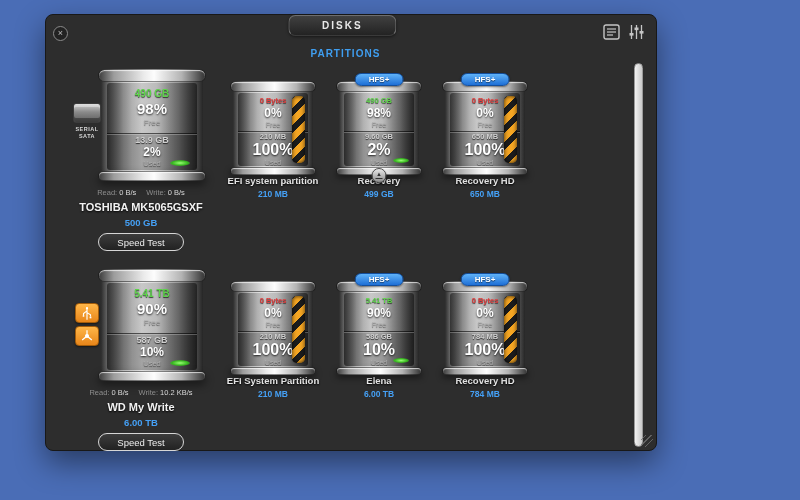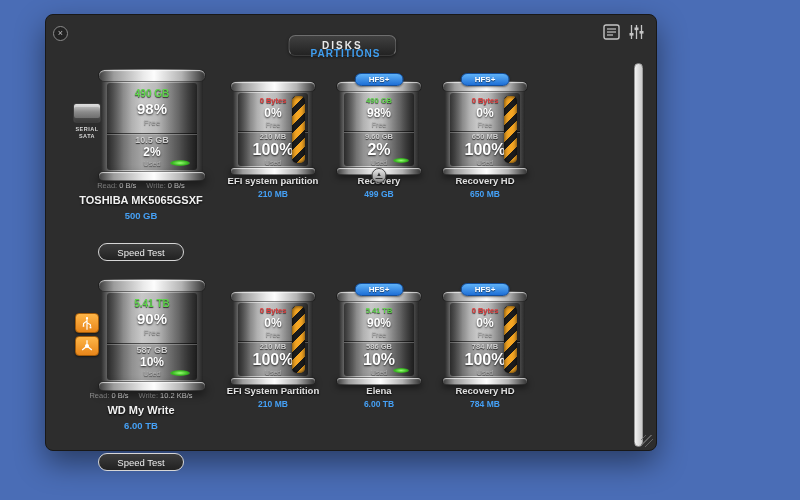--- a/index.html
+++ b/index.html
@@ -17,21 +17,21 @@
     border-radius:8px;
     box-shadow:0 12px 30px rgba(0,0,0,.45);
   }
   .close {
     position:absolute; top:11px; left:7px; width:15px; height:15px;
     border:1.5px solid #8a8a8a; border-radius:50%;
     color:#bdbdbd; font-size:9px; line-height:12px; text-align:center;
     background:#222; cursor:pointer;
   }
   .tab {
-    position:absolute; top:20px; left:50%; transform:translateX(-58%);
+    position:absolute; top:0; left:50%; transform:translateX(-58%);
     width:108px; padding:4px 0; text-align:center;
     background:linear-gradient(#404040,#232323);
     border:1px solid #6e6e6e; border-bottom-color:#3a3a3a;
     border-radius:7px;
     color:#e8e8e8; font-size:10px; font-weight:bold; letter-spacing:2px;
     box-shadow:0 1px 3px rgba(0,0,0,.5);
     cursor:pointer;
   }
   .section {
     position:absolute; top:33px; left:50%; transform:translateX(-58%);
@@ -64,28 +64,28 @@
     box-shadow:inset 0 3px 0 rgba(255,255,255,.35), inset 0 -4px 0 rgba(0,0,0,.35);
   }
   .bus-label { font-size:5.5px; font-weight:bold; color:#d8d8d8; text-align:center; width:30px; line-height:1.3; letter-spacing:.5px; }
   .oicon {
     width:24px; height:20px; border-radius:4px;
     background:linear-gradient(#ffb648,#e8861a);
     border:1px solid #a35c0a;
     display:flex; align-items:center; justify-content:center;
     box-shadow:0 1px 2px rgba(0,0,0,.5);
   }
-  .rw { display:flex; align-items:baseline; font-size:7.5px; }
+  .rw { display:flex; align-items:baseline; margin-top:7px; font-size:7.5px; }
   .rw .k { color:#8f8f8f; margin-right:2px; }
   .rw .v { color:#dcdcdc; }
   .rw .k2 { margin-left:10px; }
   .dname { margin-top:4px; font-size:11px; font-weight:bold; color:#f2f2f2; text-shadow:0 1px 2px #000; }
   .dsize { margin-top:4px; font-size:9.5px; font-weight:bold; color:#45a0f5; }
   .speedtest {
-    margin-top:22px; padding:2.5px 18px; font-size:9.5px; color:#ececec;
+    margin-top:5px; padding:2.5px 18px; font-size:9.5px; color:#ececec;
     background:linear-gradient(#3c3c3c,#222);
     border:1px solid #d6d6d6; border-radius:10px; cursor:pointer;
     font-family:"Liberation Sans", sans-serif;
   }
   
   .barrel { position:relative; }
   .barrel .body {
     position:absolute; left:0; right:0;
     background:linear-gradient(90deg,#2c2c2c 0%,#6d6d6d 7%,#c6c6c6 22%,#ededed 40%,#cfcfcf 58%,#999 76%,#515151 92%,#262626 100%);
     border-radius:4px;
@@ -219,21 +219,21 @@
           <div class="barrel big">
             <div class="rim top"></div>
             <div class="body"></div>
             <div class="inner">
               <div class="sec free">
                 <div class="amt green">490 GB</div>
                 <div class="pct">98%</div>
                 <div class="lbl">Free</div>
               </div>
               <div class="sec used">
-                <div class="amt">10.5 GB</div>
+                <div class="amt">13.9 GB</div>
                 <div class="pct">2%</div>
                 <div class="lbl">Used</div>
               </div>
               <div class="leveldot"></div>
             </div>
             <div class="rim bottom"></div>
           </div>
         </div>
         <div class="rw">
           <span class="k">Read:</span>

